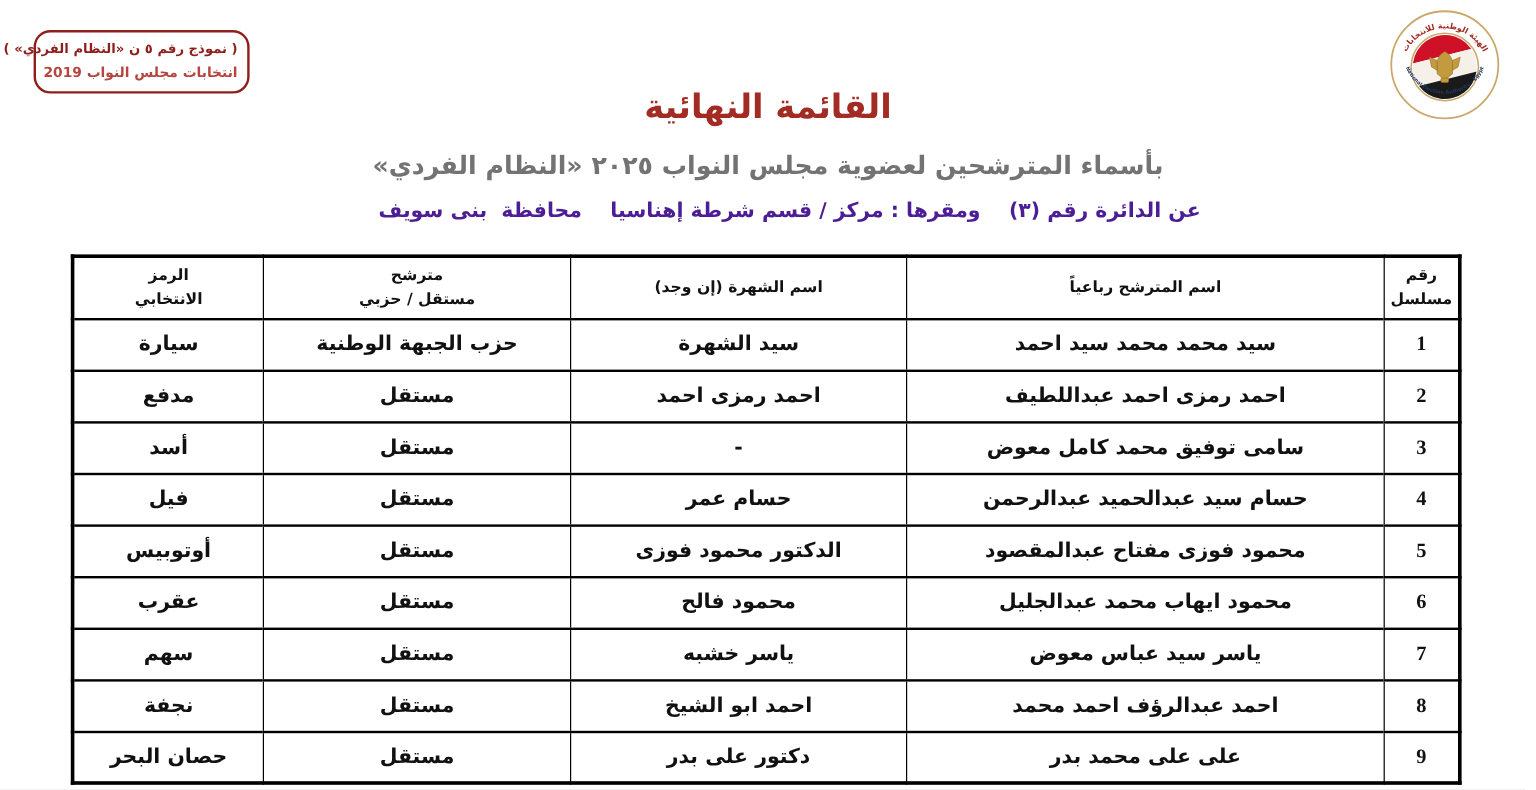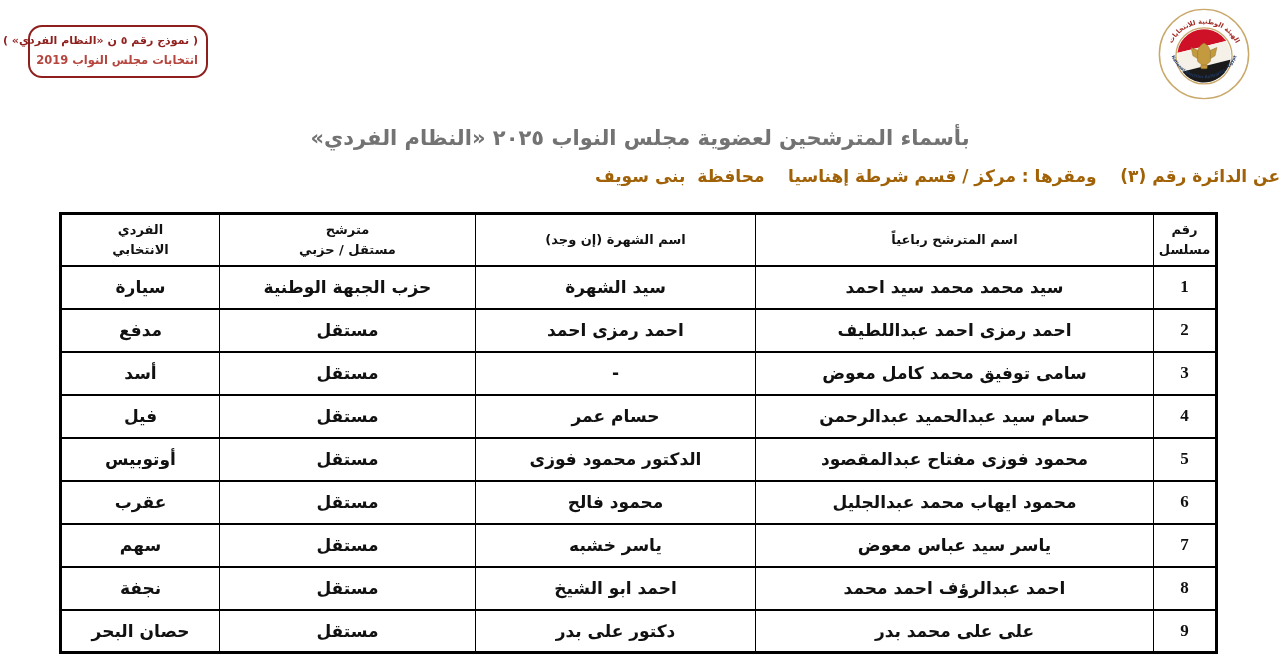--- a/index.html
+++ b/index.html
@@ -50,21 +50,22 @@
     position: absolute;
     top: 126px; right: 0; left: 0;
     text-align: center;
     color: #737373;
     font-size: 21px;
     font-weight: bold;
   }
   .district {
     position: absolute;
     top: 166px; right: 0; left: 0;
-    color: #a16207;
+    text-align: center;
+    color: #4c1d95;
     font-size: 17px;
     font-weight: bold;
     white-space: pre;
     padding-left: 36px;
   }
   
   .tbl-wrap {
     position: absolute;
     top: 212px;
     right: 62px;
@@ -136,41 +137,42 @@
       </g>
       <text font-family="DejaVu Sans, sans-serif" font-size="7.2" font-weight="bold" fill="#a22b24">
         <textPath href="#arcTop" startOffset="50%" text-anchor="middle">الهيئة الوطنية للانتخابات</textPath>
       </text>
       <text font-family="DejaVu Sans, sans-serif" font-size="4.6" font-weight="bold" fill="#1f3864">
         <textPath href="#arcBottom" startOffset="50%" text-anchor="middle">National Election Authority - Egypt</textPath>
       </text>
     </svg>
   </div>
 
+  <div class="title">القائمة النهائية</div>
   <div class="subtitle">بأسماء المترشحين لعضوية مجلس النواب ٢٠٢٥ «النظام الفردي»</div>
   <div class="district">عن الدائرة رقم (٣)    ومقرها : مركز / قسم شرطة إهناسيا    محافظة  بنى سويف</div>
 
   <div class="tbl-wrap">
     <table class="candidates">
       <colgroup>
         <col style="width:63px">
           <col style="width:398px">
           <col style="width:280px">
           <col style="width:256px">
           <col style="width:159px">
       </colgroup>
       <thead>
         <tr>
           <th>رقم
 مسلسل</th>
           <th>اسم المترشح رباعياً</th>
           <th>اسم الشهرة (إن وجد)</th>
           <th>مترشح
 مستقل / حزبي</th>
-          <th>الفردي
+          <th>الرمز
 الانتخابي</th>
         </tr>
       </thead>
       <tbody>
         <tr>
           <td class="serial">1</td>
           <td>سيد محمد محمد سيد احمد</td>
           <td>سيد الشهرة</td>
           <td>حزب الجبهة الوطنية</td>
           <td>سيارة</td>

